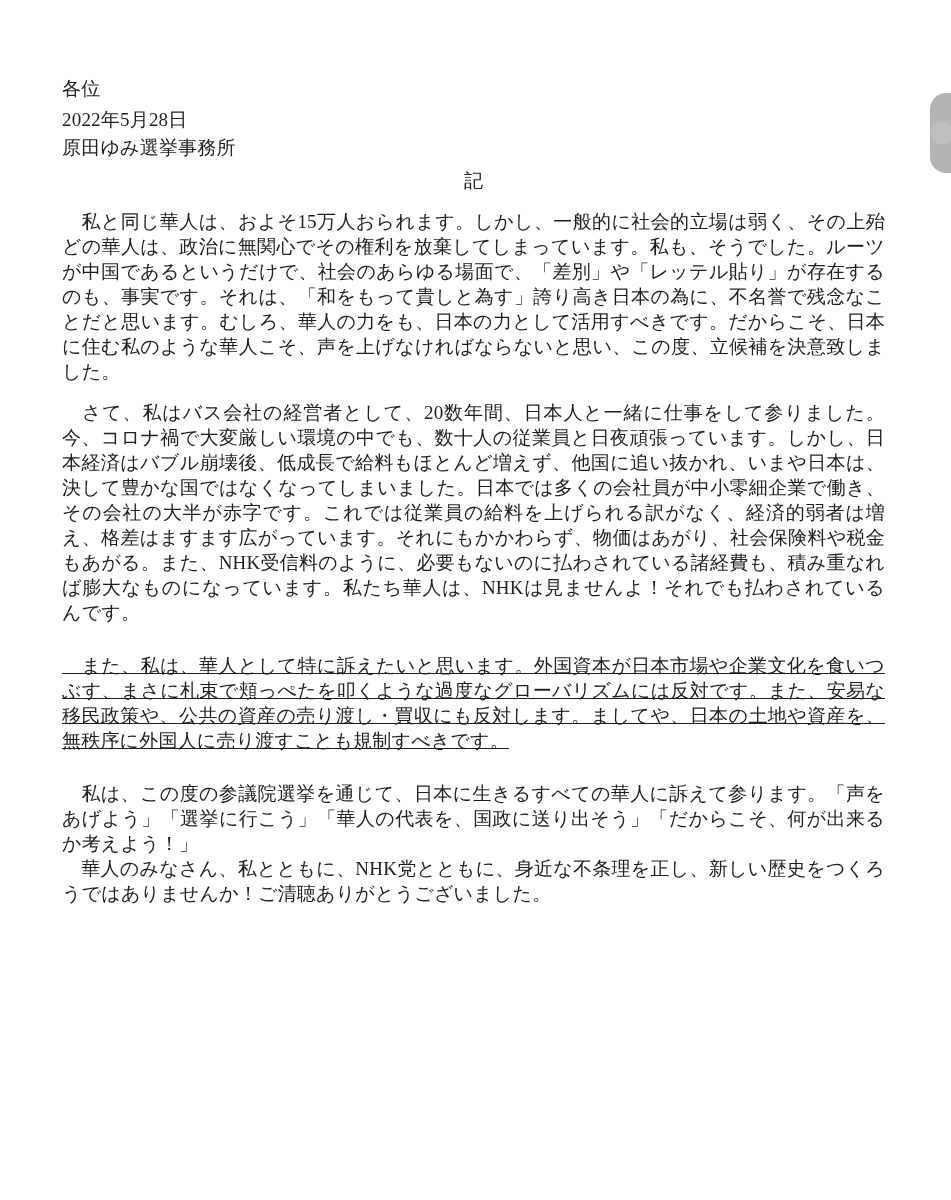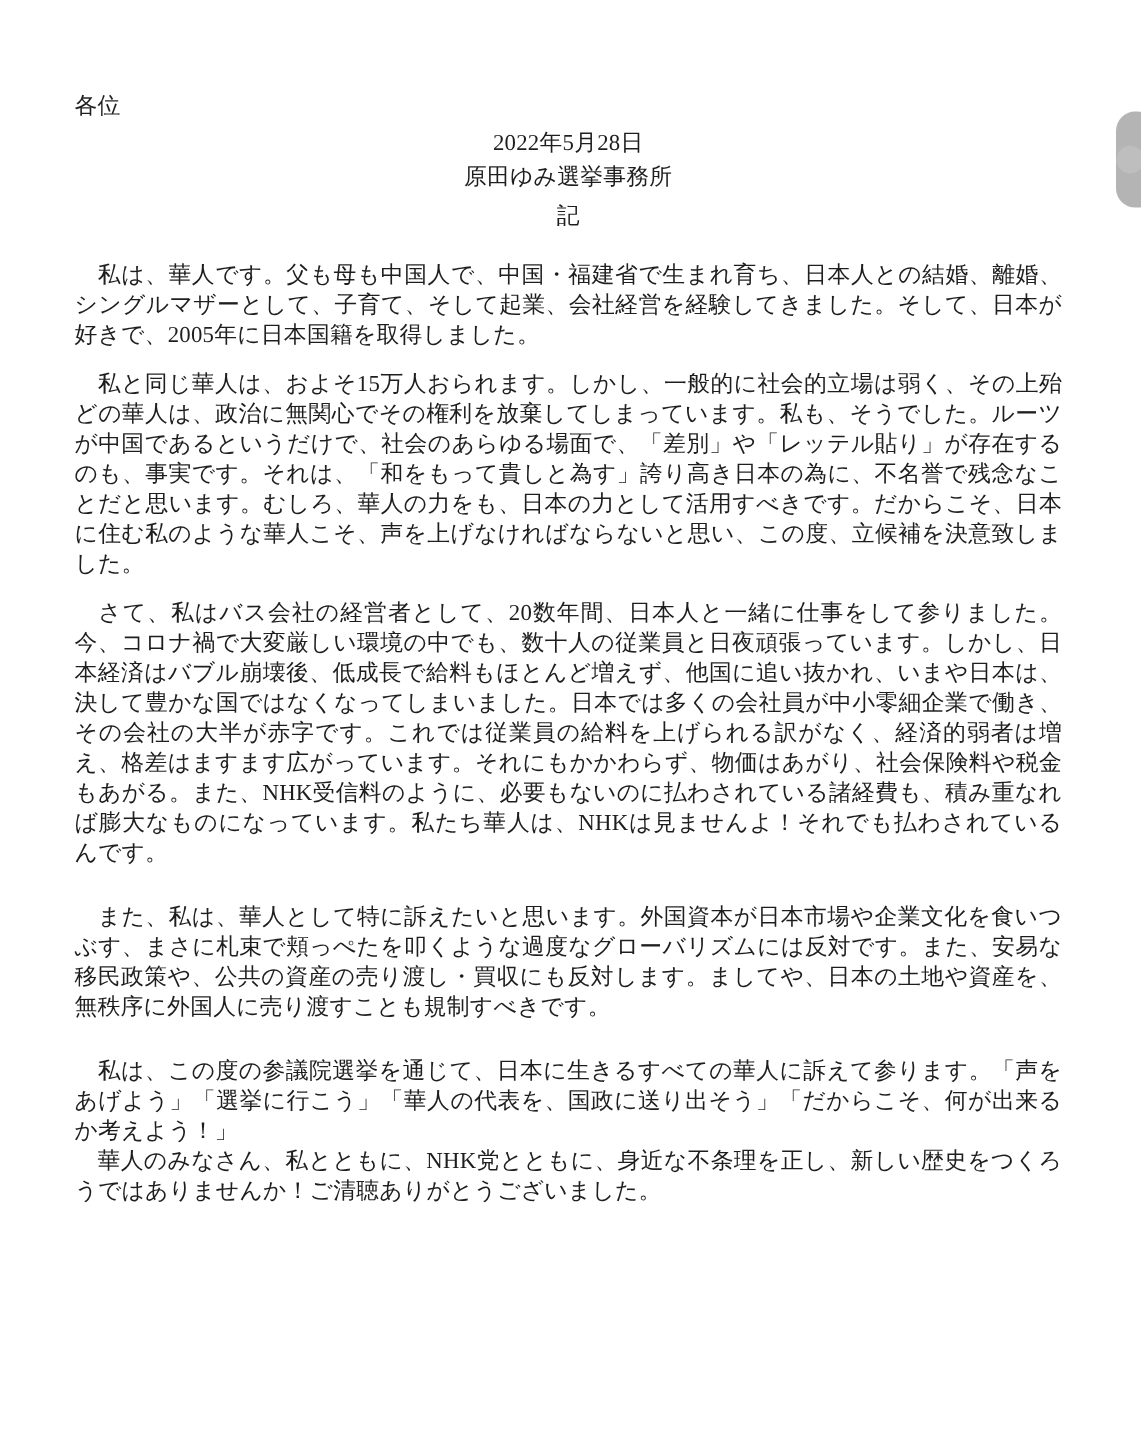--- a/index.html
+++ b/index.html
@@ -19,31 +19,31 @@
     position: absolute;
     top: 76px;
     left: 62px;
     width: 823px;
     font-size: 19px;
     line-height: 25px;
     letter-spacing: 0.2px;
   }
   p { margin: 0; }
   .justify { text-align: justify; }
-  .right   { text-align: center; }
+  .right   { text-align: left; }
   .center  { text-align: center; }
 
   .date-line   { margin-top: 6px; }
   .sender-line { margin-top: 3px; }
   .intro       { margin-top: 44px; }
   .doc-heading { margin-top: 8px; }
   .block-a     { margin-top: 24px; }
   .block-b     { margin-top: 16px; }
   .block-c     { margin-top: 16px; }
-  .block-d     { margin-top: 28px; }
+  .block-d     { margin-top: 28px; text-decoration: underline; }
   .block-e     { margin-top: 28px; }
 
   .scroll-thumb {
     position: absolute;
     top: 93px;
     right: -13px;
     width: 34px;
     height: 80px;
     border-radius: 16px;
     background: radial-gradient(circle at 35% 50%, #bebebe 0 11px, #b4b4b4 12px);
@@ -56,23 +56,20 @@
 
   <p class="salutation">各位</p>
 
   <p class="right date-line">2022年5月28日</p>
 
   <p class="right sender-line">原田ゆみ選挙事務所</p>
 
 
   <p class="center doc-heading">記</p>
 
-  <div class="block-a">
-    <p class="justify">　私は、華人です。父も母も中国人で、中国・福建省で生まれ育ち、日本人との結婚、離婚、シングルマザーとして、子育て、そして起業、会社経営を経験してきました。そして、日本が好きで、2005年に日本国籍を取得しました。</p>
-  </div>
 
   <div class="block-b">
     <p class="justify">　私と同じ華人は、およそ15万人おられます。しかし、一般的に社会的立場は弱く、その上殆どの華人は、政治に無関心でその権利を放棄してしまっています。私も、そうでした。ルーツが中国であるというだけで、社会のあらゆる場面で、「差別」や「レッテル貼り」が存在するのも、事実です。それは、「和をもって貴しと為す」誇り高き日本の為に、不名誉で残念なことだと思います。むしろ、華人の力をも、日本の力として活用すべきです。だからこそ、日本に住む私のような華人こそ、声を上げなければならないと思い、この度、立候補を決意致しました。</p>
   </div>
 
   <div class="block-c">
     <p class="justify">　さて、私はバス会社の経営者として、20数年間、日本人と一緒に仕事をして参りました。今、コロナ禍で大変厳しい環境の中でも、数十人の従業員と日夜頑張っています。しかし、日本経済はバブル崩壊後、低成長で給料もほとんど増えず、他国に追い抜かれ、いまや日本は、決して豊かな国ではなくなってしまいました。日本では多くの会社員が中小零細企業で働き、その会社の大半が赤字です。これでは従業員の給料を上げられる訳がなく、経済的弱者は増え、格差はますます広がっています。それにもかかわらず、物価はあがり、社会保険料や税金もあがる。また、NHK受信料のように、必要もないのに払わされている諸経費も、積み重なれば膨大なものになっています。私たち華人は、NHKは見ませんよ！それでも払わされているんです。</p>
   </div>
 
   <div class="block-d">

